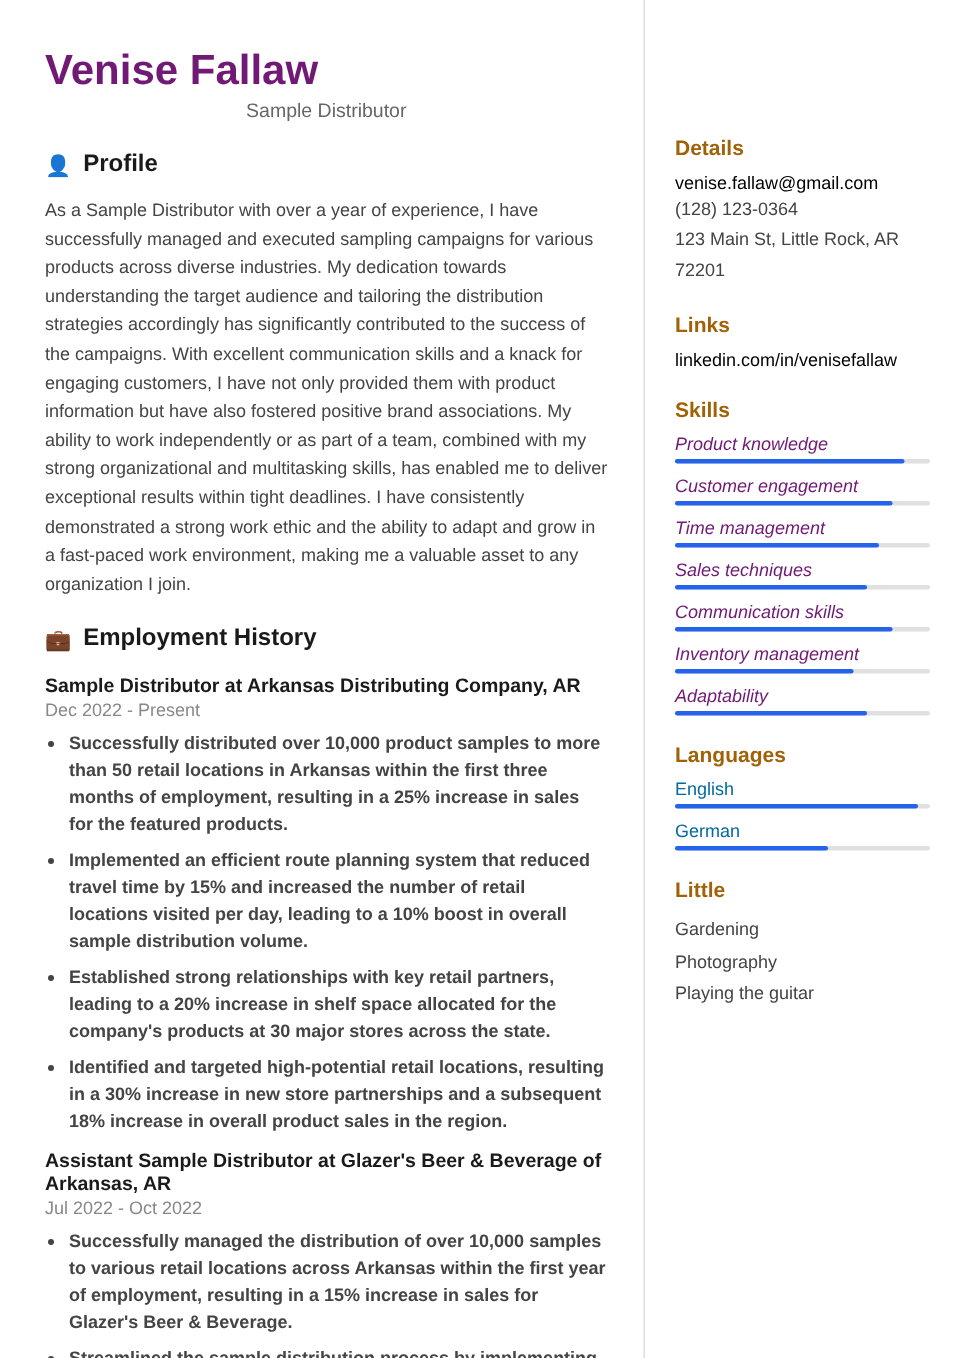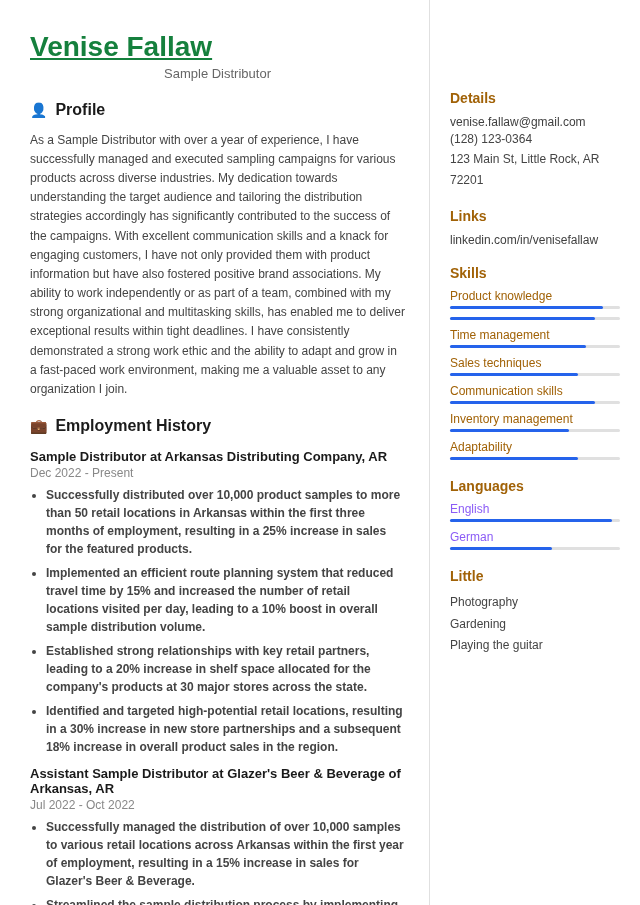--- a/index.html
+++ b/index.html
@@ -27,23 +27,22 @@
       flex-shrink: 0;
     }
 
     
     .header {
       margin-bottom: 20px;
     }
     .header h1 {
       font-size: 28px;
       font-weight: bold;
-      color: #15803d;
+      color: #701a75;
       line-height: 1.2;
-      text-decoration: underline;
     }
     .header .subtitle {
       font-size: 13px;
       color: #666;
       margin-top: 2px;
       text-align: center;
     }
 
     
     .section {
@@ -105,52 +104,53 @@
       color: #a16207;
       margin-bottom: 8px;
     }
     .detail-item {
       font-size: 12px;
       color: #444;
       line-height: 1.7;
     }
     .detail-link {
       font-size: 12px;
-      color: #404040;
+      color: #000000;
       text-decoration: none;
     }
 
     
     .skill-item {
       margin-bottom: 8px;
     }
     .skill-name {
       font-size: 12px;
-      color: #a16207;
+      color: #701a75;
       margin-bottom: 3px;
+      font-style: italic;
     }
     .skill-bar-bg {
       height: 3px;
       background: #e0e0e0;
       border-radius: 2px;
       width: 100%;
     }
     .skill-bar-fill {
       height: 3px;
       border-radius: 2px;
       background: #2563eb;
     }
 
     
     .lang-item {
       margin-bottom: 8px;
     }
     .lang-name {
       font-size: 12px;
-      color: #8b5cf6;
+      color: #0369a1;
       margin-bottom: 3px;
     }
     .lang-bar-bg {
       height: 3px;
       background: #e0e0e0;
       border-radius: 2px;
       width: 100%;
     }
     .lang-bar-fill {
       height: 3px;
@@ -227,20 +227,21 @@
     <div class="right-section">
       <div class="right-section-title">Skills</div>
       <div id="skills-container">
           <div class="skill-item">
             <div class="skill-name">Product knowledge</div>
             <div class="skill-bar-bg">
               <div class="skill-bar-fill" style="width: 90%;"></div>
             </div>
           </div>
           <div class="skill-item">
+            <div class="skill-name">Customer engagement</div>
             <div class="skill-bar-bg">
               <div class="skill-bar-fill" style="width: 85%;"></div>
             </div>
           </div>
           <div class="skill-item">
             <div class="skill-name">Time management</div>
             <div class="skill-bar-bg">
               <div class="skill-bar-fill" style="width: 80%;"></div>
             </div>
           </div>
@@ -285,19 +286,19 @@
             <div class="lang-bar-bg">
               <div class="lang-bar-fill" style="width: 60%;"></div>
             </div>
           </div>
         </div>
     </div>
 
     <div class="right-section">
       <div class="right-section-title">Little</div>
       <div id="hobbies-container">
+          <div class="hobby-item">Gardening</div>
           <div class="hobby-item">Photography</div>
-          <div class="hobby-item">Gardening</div>
           <div class="hobby-item">Playing the guitar</div>
         </div>
     </div>
   </div>
 </div>
 
 </body></html>

